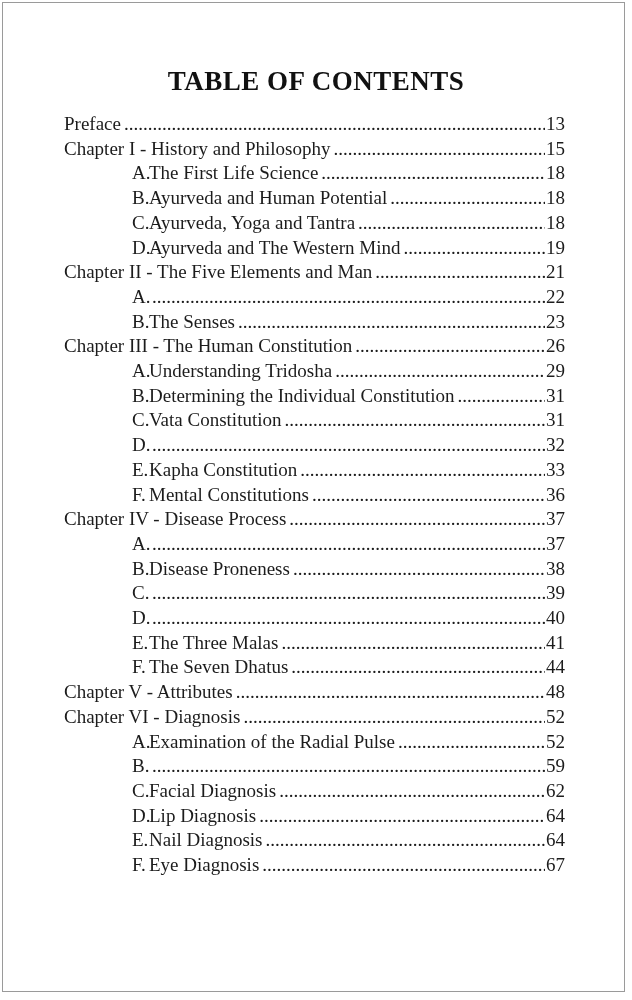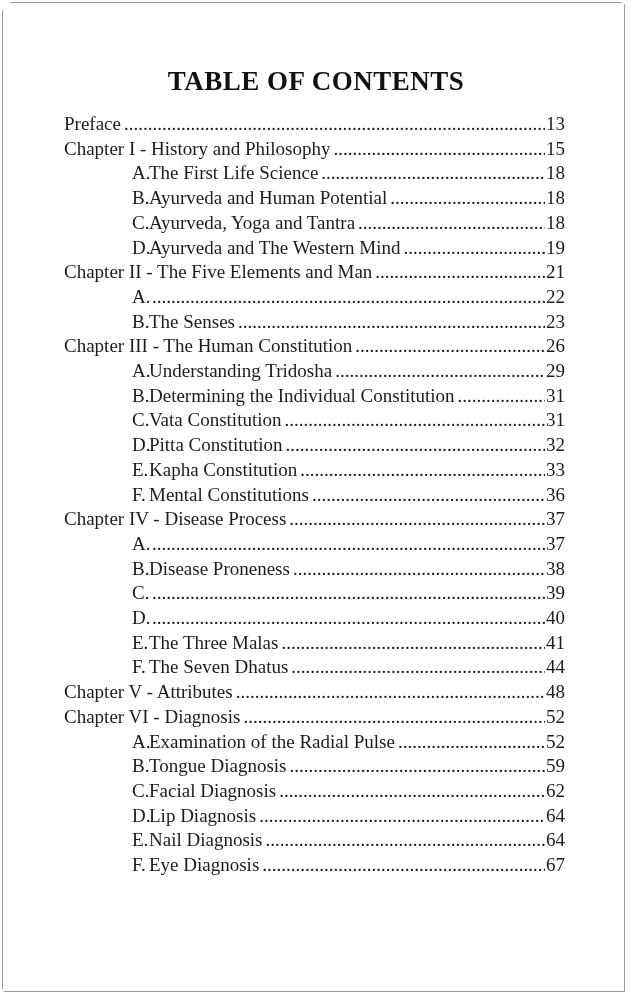--- a/index.html
+++ b/index.html
@@ -8,21 +8,20 @@
     background: #ffffff;
   }
   .page {
     position: relative;
     width: 632px;
     height: 1000px;
     background: #ffffff;
     color: #1c1c1c;
     font-family: "Liberation Serif", serif;
     overflow: hidden;
-    border-radius: 20px;
   }
   .frame {
     position: absolute;
     left: 2px;
     top: 2px;
     right: 7px;
     bottom: 8px;
     border: 1px solid #9a9a9a;
     pointer-events: none;
   }
@@ -145,21 +144,20 @@
         <span class="num">31</span>
       </div>
       <div class="row sub">
         <span class="letter">C.</span>
         <span class="label">Vata Constitution</span>
         <span class="dots"></span>
         <span class="num">31</span>
       </div>
       <div class="row sub">
         <span class="letter">D.</span>
-        <span class="label">Pitta Constitution</span>
         <span class="dots"></span>
         <span class="num">32</span>
       </div>
       <div class="row sub">
         <span class="letter">E.</span>
         <span class="label">Kapha Constitution</span>
         <span class="dots"></span>
         <span class="num">33</span>
       </div>
       <div class="row sub">
@@ -217,21 +215,20 @@
         <span class="num">52</span>
       </div>
       <div class="row sub">
         <span class="letter">A.</span>
         <span class="label">Examination of the Radial Pulse</span>
         <span class="dots"></span>
         <span class="num">52</span>
       </div>
       <div class="row sub">
         <span class="letter">B.</span>
-        <span class="label">Tongue Diagnosis</span>
         <span class="dots"></span>
         <span class="num">59</span>
       </div>
       <div class="row sub">
         <span class="letter">C.</span>
         <span class="label">Facial Diagnosis</span>
         <span class="dots"></span>
         <span class="num">62</span>
       </div>
       <div class="row sub">

